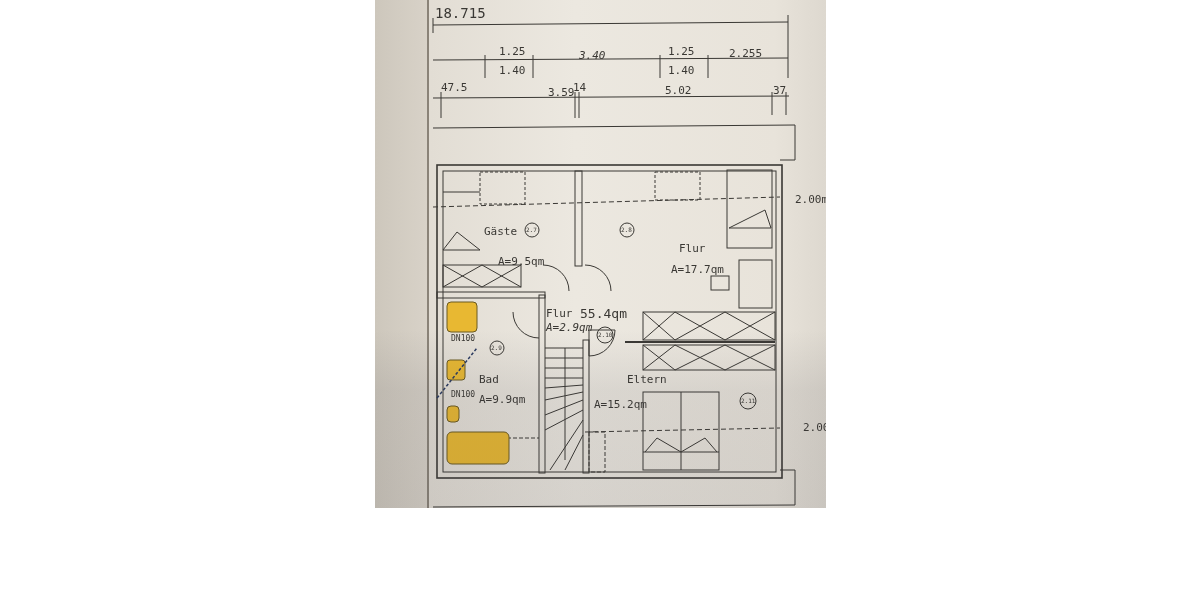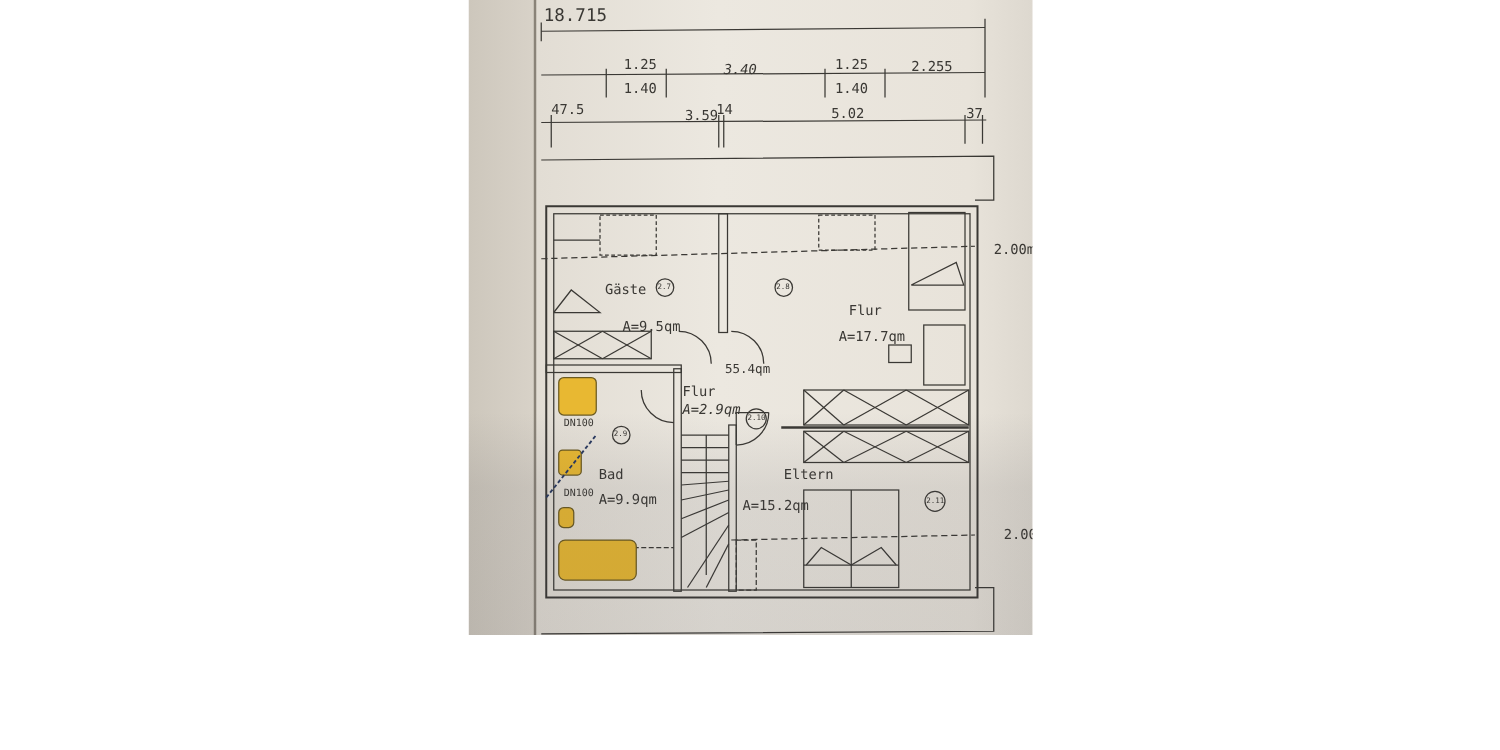--- a/index.html
+++ b/index.html
@@ -175,21 +175,21 @@
   <div class="lbl" style="left:304px;top:242px;">Flur</div>
   <div class="lbl" style="left:296px;top:263px;">A=17.7qm</div>
 
   <div class="lbl" style="left:116px;top:344px;font-size:6px;">2.9</div>
   <div class="lbl" style="left:104px;top:373px;">Bad</div>
   <div class="lbl" style="left:104px;top:393px;">A=9.9qm</div>
 
   <div class="lbl" style="left:223px;top:331px;font-size:6px;">2.10</div>
   <div class="lbl" style="left:171px;top:307px;">Flur</div>
   <div class="lbl" style="left:171px;top:321px;font-style:italic;">A=2.9qm</div>
-  <div class="lbl" style="left:205px;top:290px;font-size:10px;">55.4qm</div>
+  <div class="lbl" style="left:205px;top:306px;font-size:13px;">55.4qm</div>
 
   <div class="lbl" style="left:366px;top:397px;font-size:6px;">2.11</div>
   <div class="lbl" style="left:252px;top:373px;">Eltern</div>
   <div class="lbl" style="left:219px;top:398px;">A=15.2qm</div>
 
   <div class="lbl" style="left:76px;top:334px;font-size:8px;">DN100</div>
   <div class="lbl" style="left:76px;top:390px;font-size:8px;">DN100</div>
 
   <div class="lbl" style="left:72px;top:532px;">47.5</div>
   <div class="lbl" style="left:110px;top:543px;">2.45</div>

